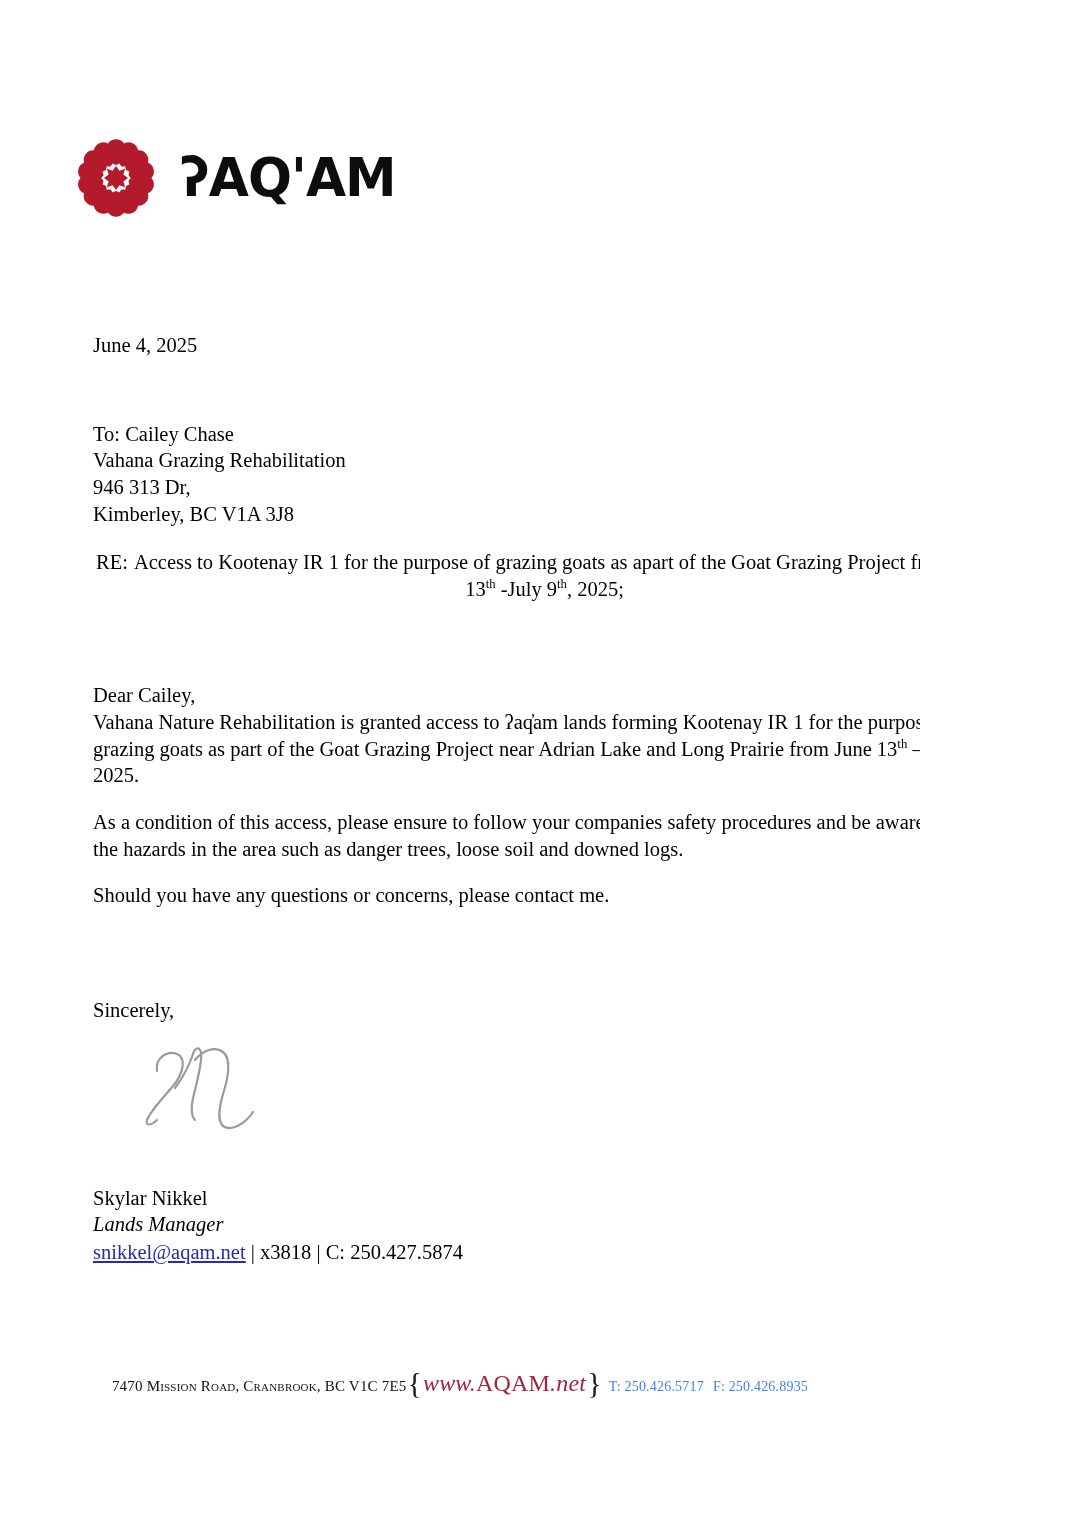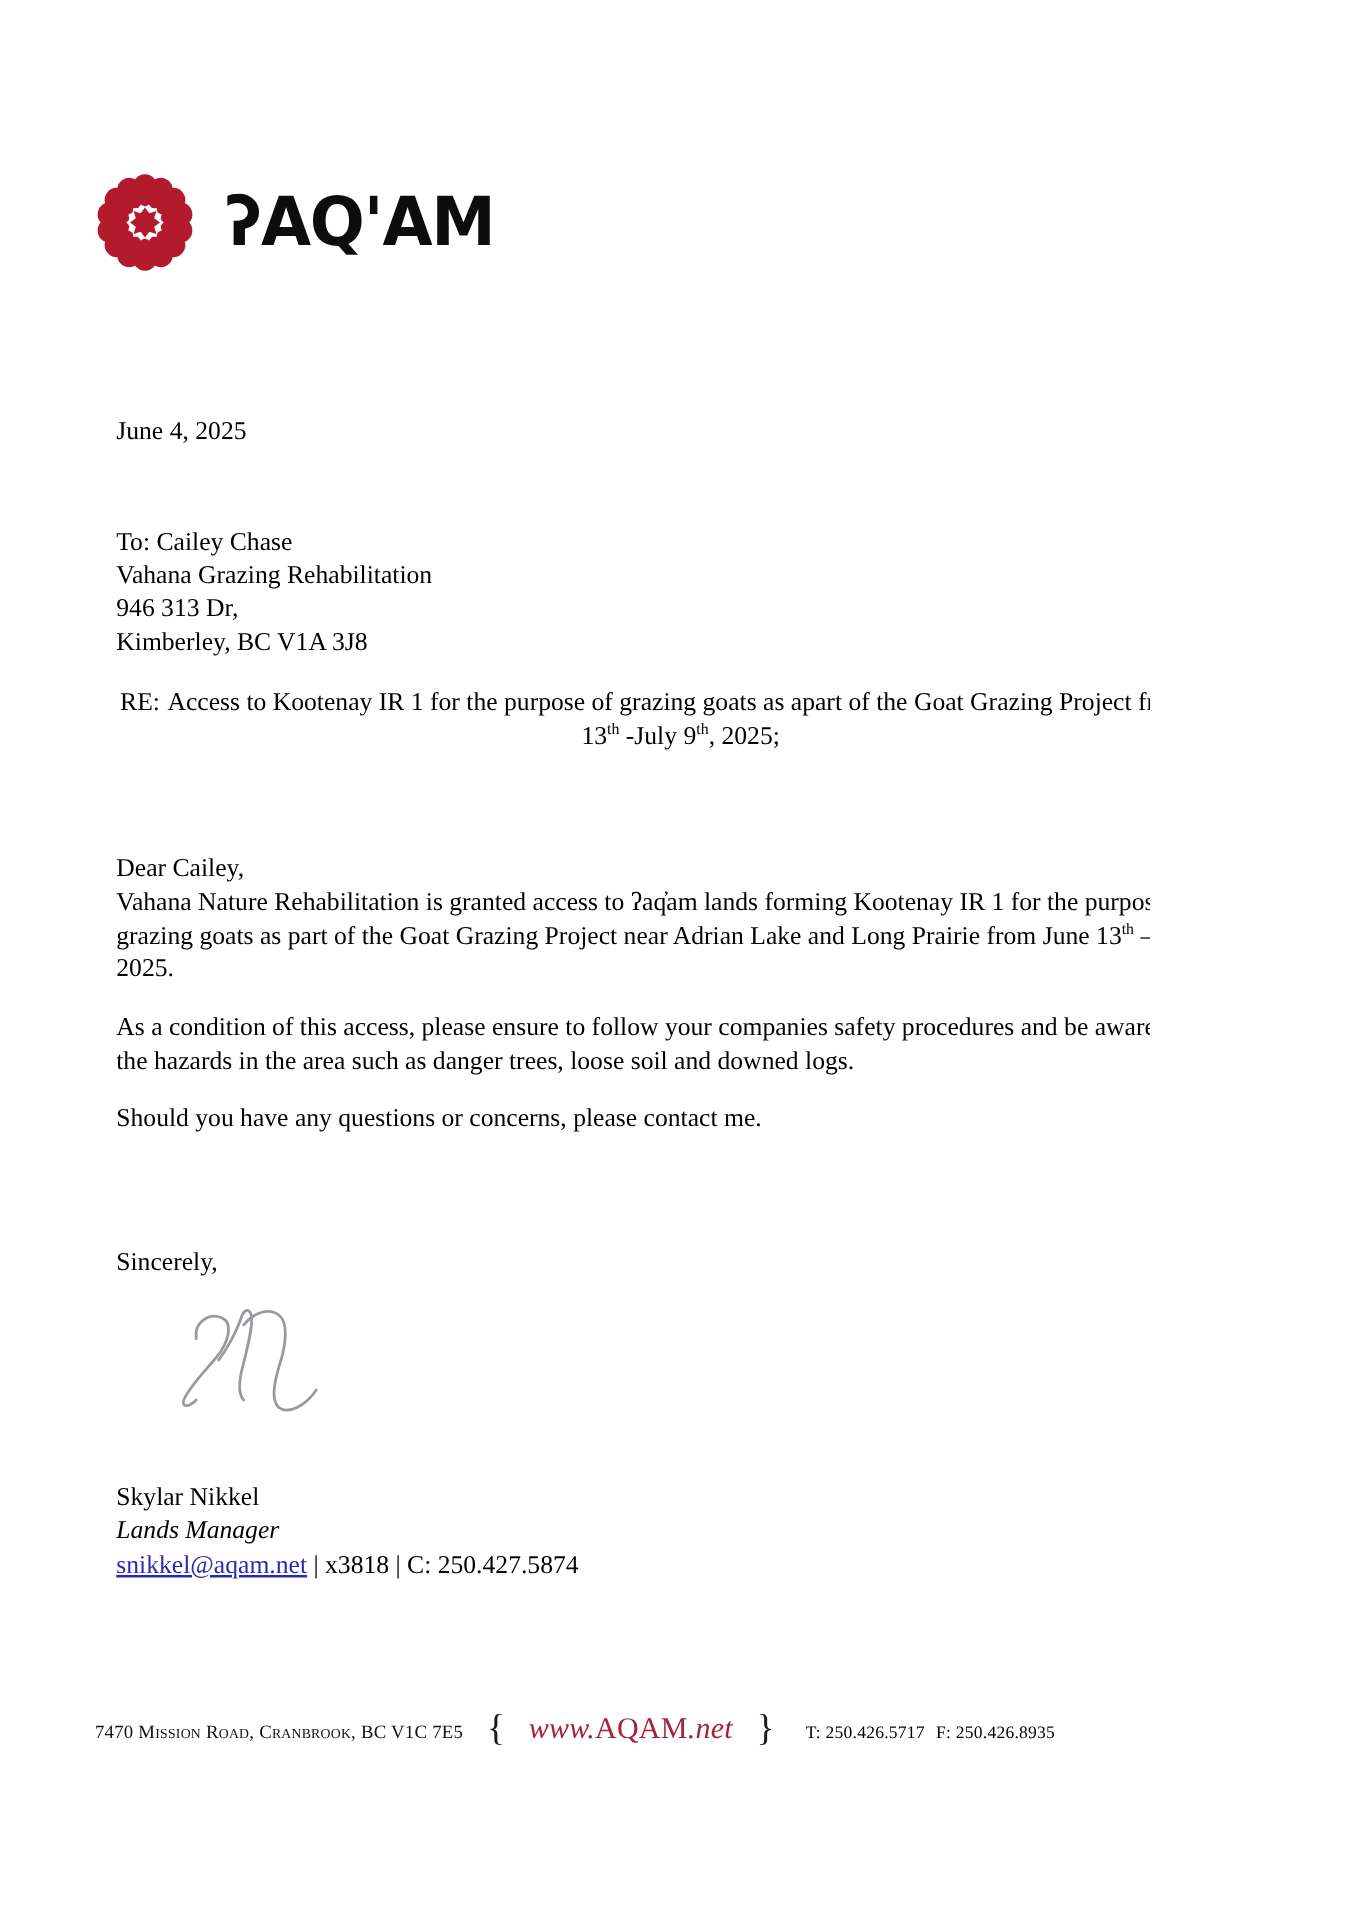--- a/index.html
+++ b/index.html
@@ -108,21 +108,21 @@
 
   
   .footer {
     position: absolute;
     left: 0;
     right: 0;
     top: 1370px;
     display: flex;
     align-items: baseline;
     justify-content: center;
-    gap: 19px;
+    gap: 1px;
     font-family: "Liberation Serif", serif;
     white-space: nowrap;
   }
   .footer-address {
     font-size: 15px;
     font-variant: small-caps;
     letter-spacing: 0.2px;
     color: #111111;
   }
   .brace {
@@ -138,21 +138,21 @@
     color: #a3243b;
     letter-spacing: 0.2px;
   }
   .footer-url .u-www { font-style: italic; }
   .footer-url .u-name { font-style: normal; font-weight: 400; }
   .footer-url .u-tld { font-style: italic; }
   .footer-phones {
     font-size: 14px;
     font-variant: small-caps;
     letter-spacing: 0.2px;
-    color: #000000;
+    color: #3b82f6;
     margin-left: 6px;
   }
   .footer-phones .sep { display: inline-block; width: 9px; }
 </style>
 </head>
 <body>
 
 <div class="page">
 
   <div class="letterhead">

